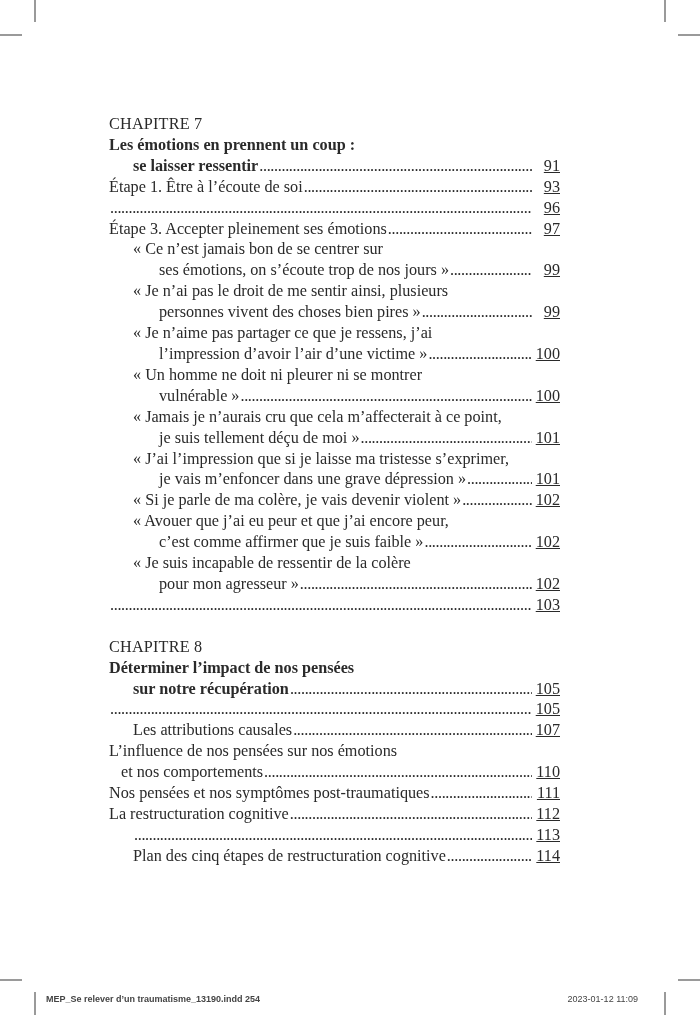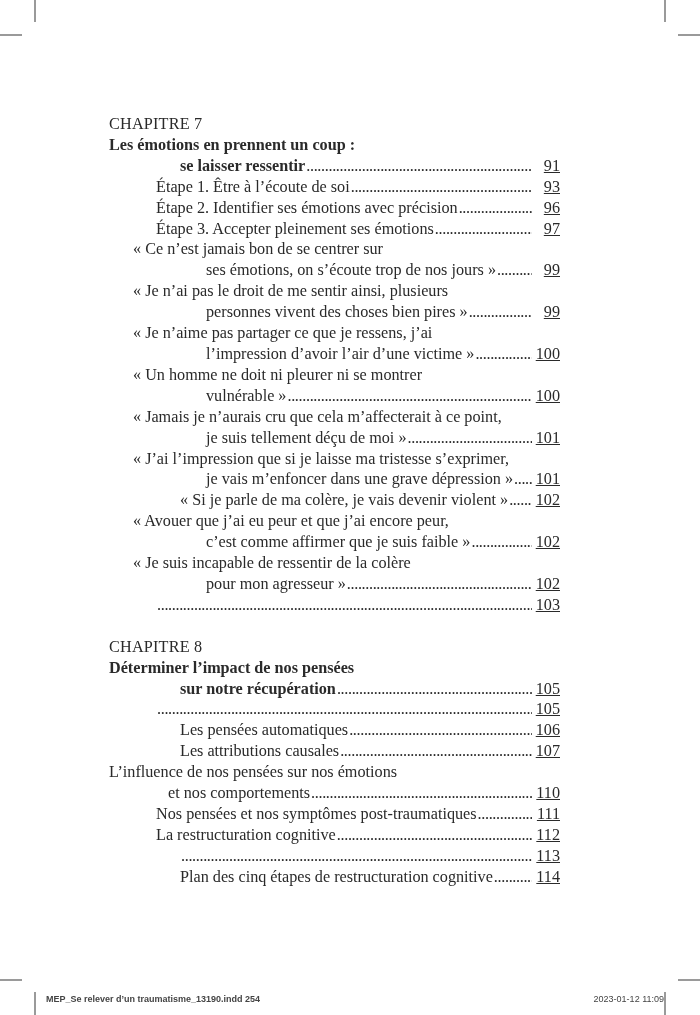--- a/index.html
+++ b/index.html
@@ -1,21 +1,21 @@
 <!DOCTYPE html>
 <html><head>
 <meta charset="utf-8">
 <style>
   html,body{margin:0;padding:0;background:#fff;}
   body{width:700px;height:1015px;position:relative;overflow:hidden;font-family:"Liberation Serif","DejaVu Serif",serif;color:#2a2a2a;}
   .crop{position:absolute;background:#9a9a9a;}
   .toc{position:absolute;left:109px;top:114px;width:451px;font-size:16.2px;line-height:20.9px;}
   .chap{letter-spacing:0.2px;}
   .title{font-weight:bold;}
-  .row{display:flex;align-items:baseline;white-space:nowrap;margin-left:47px;}
+  .row{display:flex;align-items:baseline;white-space:nowrap;}
   .row .t{flex:0 1 auto;}
   .row .dots{flex:1 1 auto;overflow:hidden;margin:0 4px 0 1px;}
   .row .dots::before{content:". . . . . . . . . . . . . . . . . . . . . . . . . . . . . . . . . . . . . . . . . . . . . . . . . . . . . . . . . . . . . . . . . . . . . . . . . . . . . . . . . . . . . . . . . . . . . . . . . . . . . . . . . . . . . . . . . . . . . . . . . . . . . . . . . . . . . . . . . . . . ";letter-spacing:-2.2px;}
   .row .p{flex:0 0 auto;text-align:right;min-width:24px;text-decoration:underline;}
   .l0{padding-left:0;justify-content:flex-end;}
   .l1{padding-left:24px;}
   .l2{padding-left:50px;}
   .gap{height:21px;}
   .footer{position:absolute;top:994px;font-family:"Liberation Sans",sans-serif;font-size:9px;color:#444;}
 </style>
@@ -40,21 +40,20 @@
         <span class="dots" style="font-weight:normal"></span>
         <span class="p" style="font-weight:normal">91</span>
     </div>
     <div id="c7-entries">
         <div class="row l0">
           <span class="t">Étape 1. Être à l’écoute de soi</span>
           <span class="dots"></span>
           <span class="p">93</span>
         </div>
         <div class="row l0">
-          <span class="t">Étape 2. Identifier ses émotions avec précision</span>
           <span class="dots"></span>
           <span class="p">96</span>
         </div>
         <div class="row l0">
           <span class="t">Étape 3. Accepter pleinement ses émotions</span>
           <span class="dots"></span>
           <span class="p">97</span>
         </div>
       </div>
     <div id="c7-quotes">
@@ -127,25 +126,20 @@
       <span class="t">sur notre récupération</span>
         <span class="dots" style="font-weight:normal"></span>
         <span class="p" style="font-weight:normal">105</span>
     </div>
     <div id="c8-entries">
         <div class="row l0">
           <span class="dots"></span>
           <span class="p">105</span>
         </div>
         <div class="row l1">
-          <span class="t">Les pensées automatiques</span>
-          <span class="dots"></span>
-          <span class="p">106</span>
-        </div>
-        <div class="row l1">
           <span class="t">Les attributions causales</span>
           <span class="dots"></span>
           <span class="p">107</span>
         </div>
       </div>
     <div class="l0">L’influence de nos pensées sur nos émotions</div>
     <div class="row" style="padding-left:12px">
       <span class="t">et nos comportements</span>
         <span class="dots"></span>
         <span class="p">110</span>
@@ -168,13 +162,13 @@
         <div class="row l1">
           <span class="t">Plan des cinq étapes de restructuration cognitive</span>
           <span class="dots"></span>
           <span class="p">114</span>
         </div>
       </div>
   </div>
 </div>
 
 <div class="footer" style="left:46px;font-weight:bold;">MEP_Se relever d’un traumatisme_13190.indd   254</div>
-<div class="footer" style="right:36px;">2023-01-12   11:09</div>
+<div class="footer" style="right:62px;">2023-01-12   11:09</div>
 
 </body></html>

